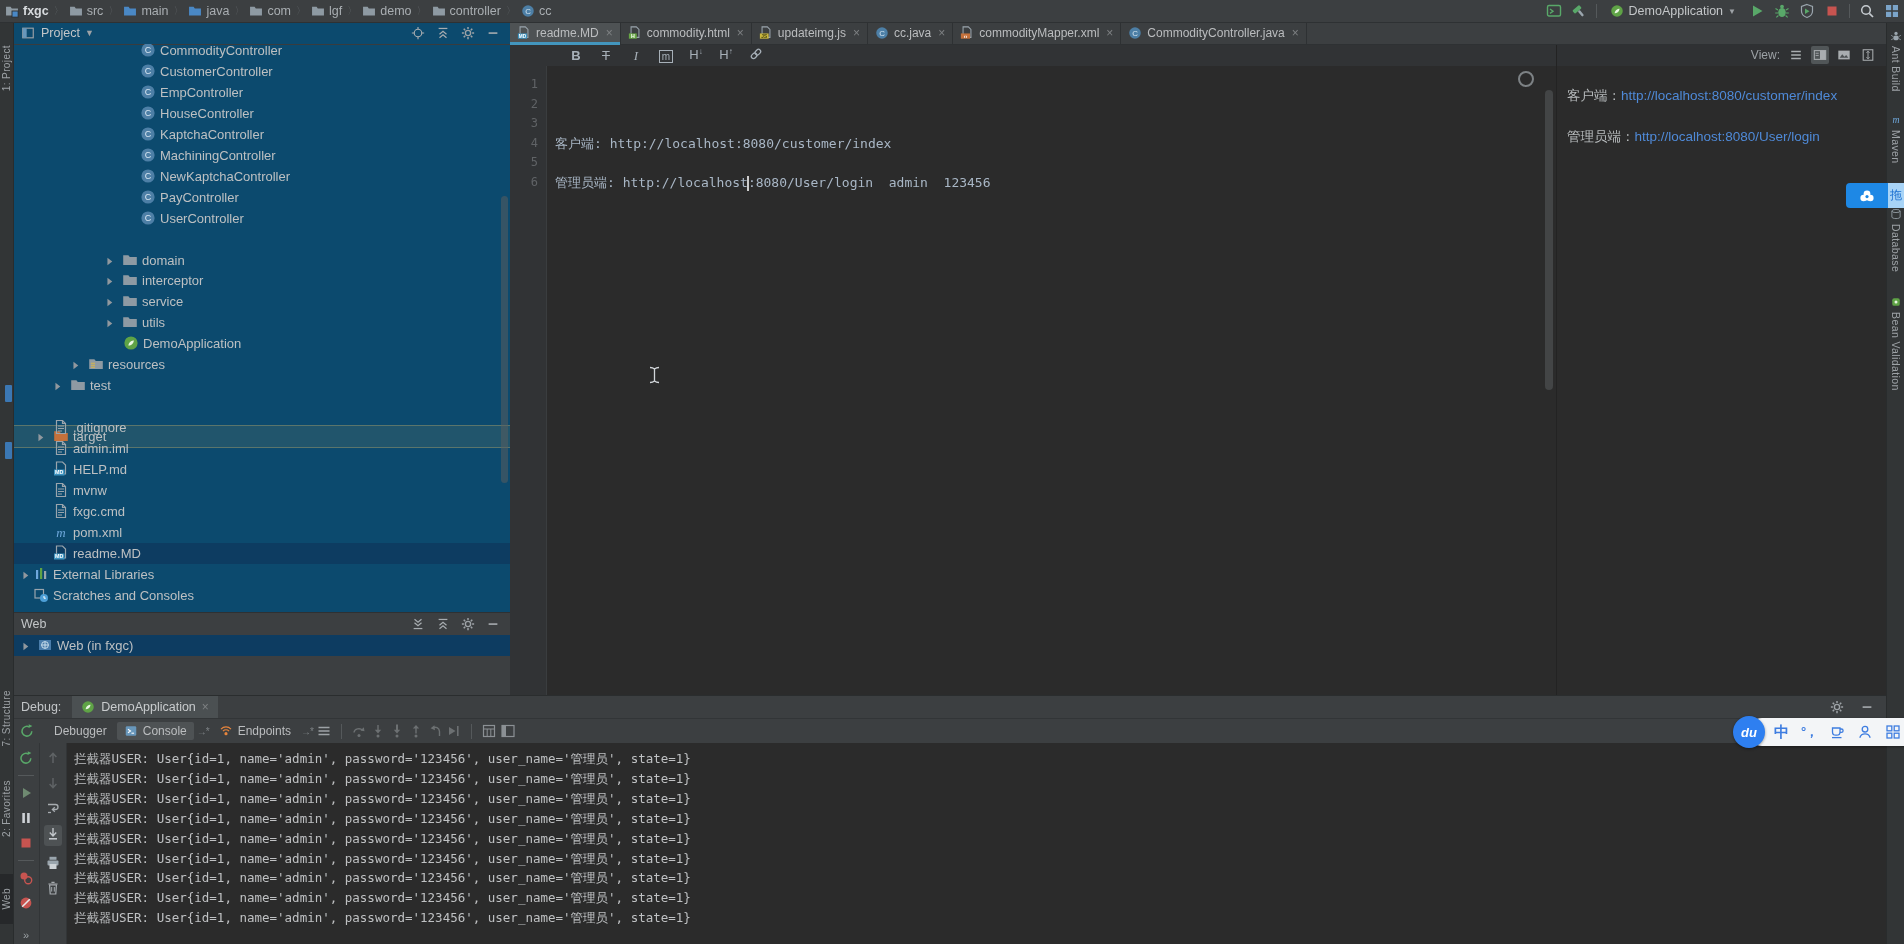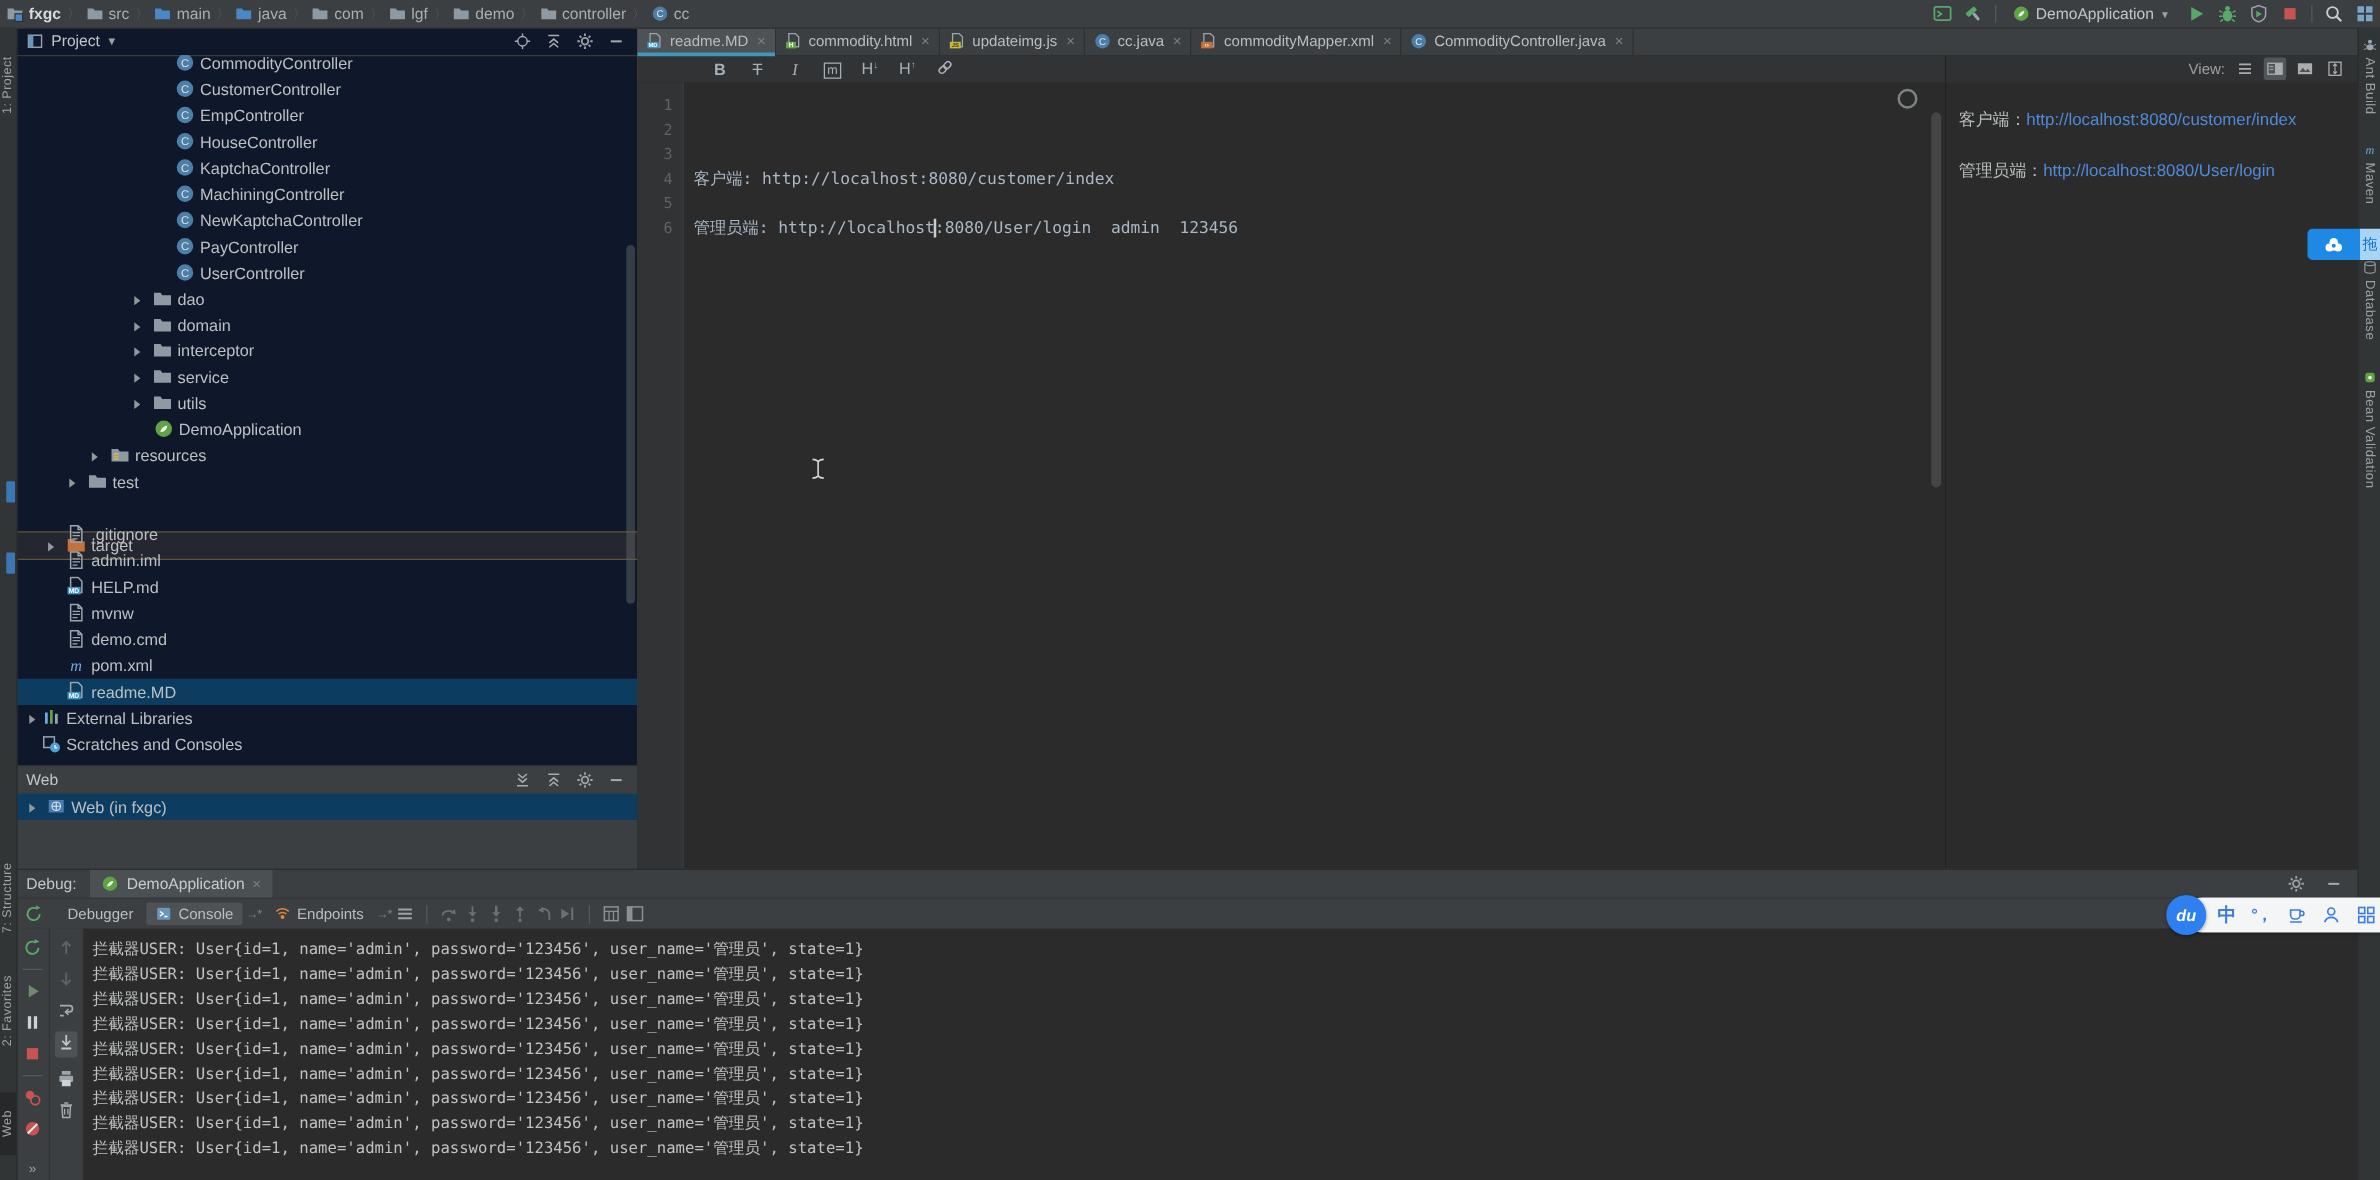--- a/index.html
+++ b/index.html
@@ -21,21 +21,21 @@
   
   #left-stripe{position:absolute;left:0;top:22px;bottom:0;width:13px;background:#323536;border-right:1px solid #292c2d;z-index:4;}
   #right-stripe{position:absolute;left:1886px;top:22px;bottom:0;width:18px;background:#323536;border-left:1px solid #292c2d;z-index:4;}
   .vlabel{position:absolute;display:flex;flex-direction:column;align-items:center;gap:4px;color:#9da2a6;}
   .vlabel .vtxt{writing-mode:vertical-rl;transform:rotate(180deg);font-size:10px;letter-spacing:.4px;white-space:nowrap;}
   .vlabel .vtxtd{writing-mode:vertical-rl;font-size:10.5px;letter-spacing:.4px;white-space:nowrap;}
   .vlabel.active{background:#26282a;}
   .stripe-mark{position:absolute;left:5px;width:7px;height:17px;background:#3b77b3;border-radius:1px;}
 
   
-  #project-panel{position:absolute;left:13px;top:22px;width:497px;height:590px;background:#0f172a;border-right:3px solid #a16207;overflow:hidden;}
+  #project-panel{position:absolute;left:13px;top:22px;width:497px;height:590px;background:#0c4a6e;border-right:3px solid #a16207;overflow:hidden;}
   .panel-head{height:22px;display:flex;align-items:center;padding:0 10px 0 8px;font-size:12.5px;color:#c3c6c8;border-bottom:1px solid #393c3e;}
   .panel-head .acts{margin-left:auto;display:flex;align-items:center;gap:11px;}
   .panel-head .caret-down{font-size:9px;color:#9da2a6;margin-left:5px;}
   #tree{position:absolute;left:0;top:22px;right:0;bottom:0;overflow:hidden;}
   .trow{position:absolute;left:0;width:100%;height:21px;}
   .trow .tarrow{position:absolute;top:5px;}
   .trow .ticon{position:absolute;top:2px;}
   .trow .tlabel{position:absolute;top:3px;font-size:13px;color:#bdc0c2;white-space:nowrap;}
   .trow.sel{background:#0d3c61;}
   .trow.hl{background:rgba(222,190,98,0.10);border-top:1px solid rgba(226,192,106,0.30);border-bottom:1px solid rgba(226,192,106,0.30);margin-top:29px;}
@@ -428,31 +428,20 @@
       </div>
       <div class="trow  " style="top:163.6px">
         <span class="ticon" style="left:127px"><span class="ic ">
             <svg viewBox="0 0 16 16">
               <circle cx="8" cy="8" r="6.6" fill="#4d7fa6"></circle>
               <text x="8" y="11.3" font-size="9" font-family="sans-serif" fill="#d8e7f2" text-anchor="middle">C</text>
             </svg>
           </span></span>
         <span class="tlabel" style="left:147px">UserController</span>
       </div>
-      <div class="trow  " style="top:184.5px">
-        <span class="tarrow" style="left:91px"><svg width="11" height="11" viewBox="0 0 16 16">
-            <path d="M5 2.5l7 5.5-7 5.5z" fill="#91989e"></path>
-          </svg></span>
-        <span class="ticon" style="left:109px"><span class="ic ">
-            <svg viewBox="0 0 16 16">
-              <path fill="#8e9aa3" d="M1.2 3.2h5.2l1.4 1.9h7v8H1.2z"></path>
-            </svg>
-          </span></span>
-        <span class="tlabel" style="left:129px">dao</span>
-      </div>
       <div class="trow  " style="top:205.5px">
         <span class="tarrow" style="left:91px"><svg width="11" height="11" viewBox="0 0 16 16">
             <path d="M5 2.5l7 5.5-7 5.5z" fill="#91989e"></path>
           </svg></span>
         <span class="ticon" style="left:109px"><span class="ic ">
             <svg viewBox="0 0 16 16">
               <path fill="#8e9aa3" d="M1.2 3.2h5.2l1.4 1.9h7v8H1.2z"></path>
             </svg>
           </span></span>
         <span class="tlabel" style="left:129px">domain</span>
@@ -574,21 +563,21 @@
         <span class="tlabel" style="left:60px">mvnw</span>
       </div>
       <div class="trow  " style="top:456.9px">
         <span class="ticon" style="left:40px"><span class="ic ">
             <svg viewBox="0 0 16 16">
               <path d="M3.5 1.5h6l3 3v10h-9z" fill="none" stroke="#9aa5ad" stroke-width="1.2"></path>
               <path d="M9.5 1.5v3h3" fill="none" stroke="#9aa5ad" stroke-width="1.2"></path>
               <path d="M5 7h6M5 9.5h6M5 12h4" stroke="#9aa5ad" stroke-width="1"></path>
             </svg>
           </span></span>
-        <span class="tlabel" style="left:60px">demo.cmd</span>
+        <span class="tlabel" style="left:60px">fxgc.cmd</span>
       </div>
       <div class="trow  " style="top:477.8px">
         <span class="ticon" style="left:40px"><span class="ic ">
             <svg viewBox="0 0 16 16">
               <text x="8" y="12.5" font-size="13" font-style="italic" font-family="serif" fill="#6fa8dc" text-anchor="middle">m</text>
             </svg>
           </span></span>
         <span class="tlabel" style="left:60px">pom.xml</span>
       </div>
       <div class="trow sel " style="top:498.8px">

